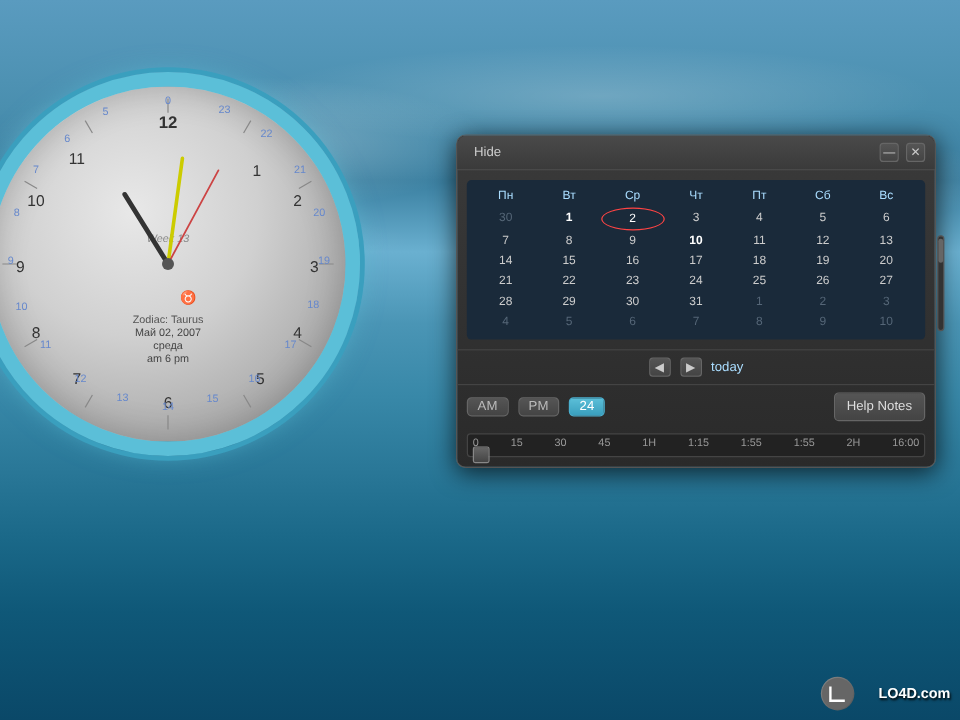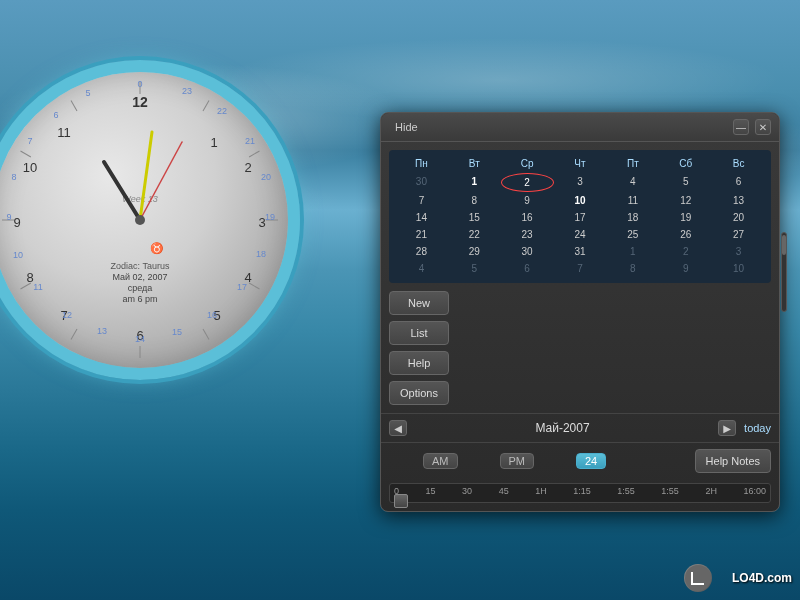--- a/index.html
+++ b/index.html
@@ -243,21 +243,20 @@
     }
 
     .time-btn {
       background: linear-gradient(180deg, #555 0%, #444 100%);
       border: 1px solid #666;
       border-radius: 4px;
       color: #bbb;
       font-size: 11px;
       padding: 1px 8px;
       cursor: pointer;
-      margin-left: 34px;
     }
 
     .time-btn.active {
       background: linear-gradient(180deg, #5bbfd8 0%, #3a9fbe 100%);
       color: white;
       border-color: #4aafce;
     }
 
     .free-notes-btn {
       margin-left: auto;
@@ -520,31 +519,24 @@
         <div class="cal-cell muted">4</div>
         <div class="cal-cell muted">5</div>
         <div class="cal-cell muted">6</div>
         <div class="cal-cell muted">7</div>
         <div class="cal-cell muted">8</div>
         <div class="cal-cell muted">9</div>
         <div class="cal-cell muted">10</div>
       </div>
     </div>
 
-    <div class="sidebar-buttons">
-      <button class="side-btn">New</button>
-      <button class="side-btn">List</button>
-      <button class="side-btn">Help</button>
-      <button class="side-btn">Options</button>
-    </div>
   </div>
 
   <div class="nav-bar">
     <div class="nav-arrow">◀</div>
-    <span class="nav-month-label">Май-2007</span>
     <div class="nav-arrow">▶</div>
     <span class="nav-today-btn">today</span>
   </div>
 
   <div class="bottom-bar">
     <button class="time-btn">AM</button>
     <button class="time-btn">PM</button>
     <button class="time-btn active">24</button>
     <button class="free-notes-btn">Help Notes</button>
   </div>

